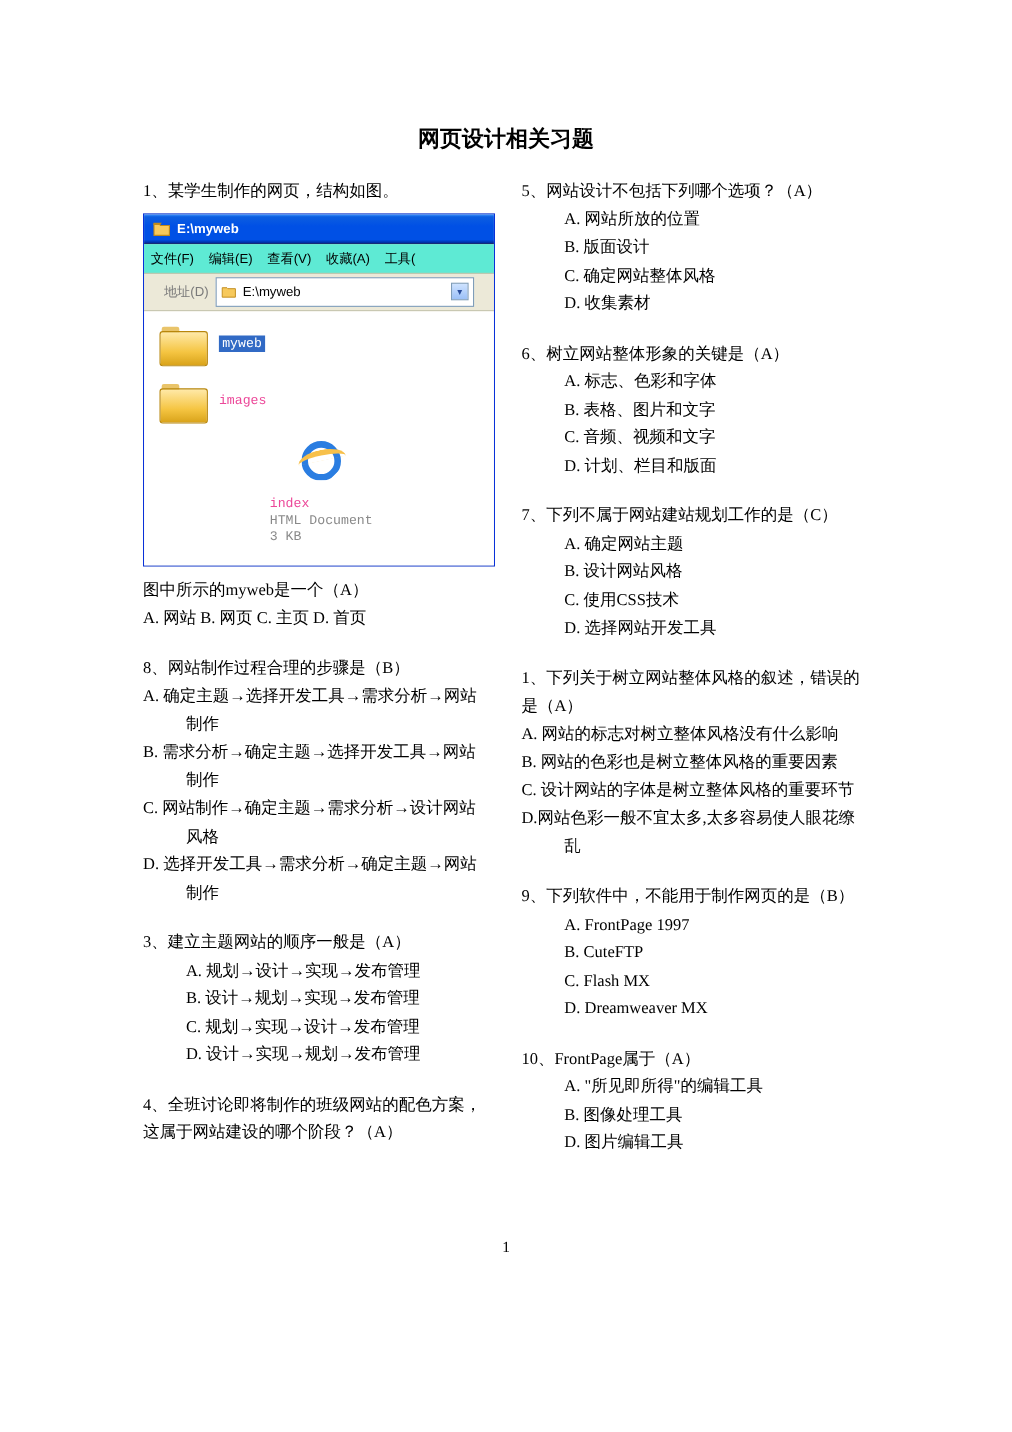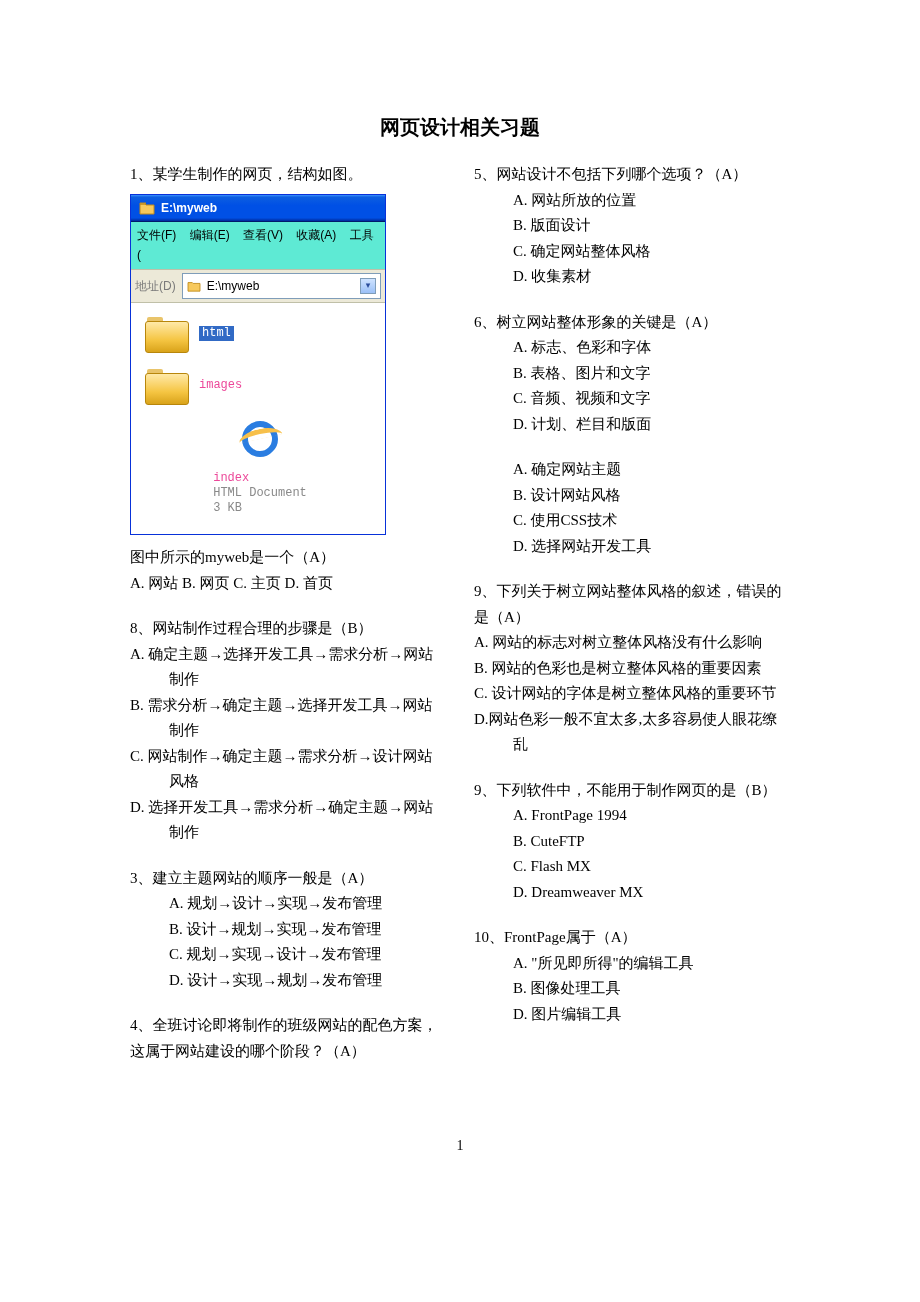--- a/index.html
+++ b/index.html
@@ -33,21 +33,21 @@
   .q .opts .opt { white-space: nowrap; }
   .q .opts-wrap { padding-left: 2.6em; }
   .q .opts-inline {  }
   .q .opts-wrap .opt { display: block; }
   .q .opts .opt, .q .opts-wrap .opt { }
 
   
   .xp-window {
     border: 1px solid #0831d9;
     margin: 6px 0 10px 0;
-    width: 256px;
+    width: 320px;
     font-family: "Tahoma", "SimSun", sans-serif;
     font-size: 12px;
     background: #ece9d8;
   }
   .xp-titlebar {
     background: linear-gradient(to bottom, #3a93ff 0%, #0d5ee0 8%, #0050e5 40%, #0050e5 88%, #002a9a 100%);
     color: #fff;
     padding: 3px 8px;
     display: flex;
     align-items: center;
@@ -60,21 +60,21 @@
   }
   .xp-menubar {
     background: #5eead4;
     padding: 3px 6px;
     border-bottom: 1px solid #c0c0a8;
   }
   .xp-menubar span { margin-right: 10px; }
   .xp-addressbar {
     display: flex;
     align-items: center;
-    padding: 3px 4px;
+    padding: 3px 18px;
     gap: 6px;
     border-bottom: 1px solid #c0c0a8;
     background: #ece9d8;
     color: #7a7a7a;
   }
   .xp-addrfield {
     flex: 1;
     background: #fff;
     border: 1px solid #7f9db9;
     padding: 2px 4px;
@@ -190,21 +190,21 @@
             <svg width="14" height="12" viewBox="0 0 16 14">
               <path d="M1 3h5l1 1h8v9H1z" fill="#f7c95c" stroke="#c08a1a"></path>
             </svg>
             <span>E:\myweb</span>
             <div class="ddbtn">▾</div>
           </div>
         </div>
         <div class="xp-body">
           <div class="xp-item">
             <div class="folder-ico"></div>
-            <span class="xp-label sel mono">html</span>
+            <span class="xp-label sel mono">myweb</span>
           </div>
           <div class="xp-item">
             <div class="folder-ico"></div>
             <span class="xp-label mono">images</span>
           </div>
           <div class="xp-item" style="margin-bottom:4px;flex-direction:column;">
             <div class="ie-ico">
               <div class="ie-ring"></div>
                 <div class="ie-swoosh"></div>
             </div>
@@ -263,42 +263,43 @@
       <div class="prompt">6、树立网站整体形象的关键是（A）</div>
       <div class="opts">
         <div class="opt">A. 标志、色彩和字体</div>
         <div class="opt">B. 表格、图片和文字</div>
         <div class="opt">C. 音频、视频和文字</div>
         <div class="opt">D. 计划、栏目和版面</div>
       </div>
     </div>
 
     <div class="q">
+      <div class="prompt">7、下列不属于网站建站规划工作的是（C）</div>
       <div class="opts">
         <div class="opt">A. 确定网站主题</div>
         <div class="opt">B. 设计网站风格</div>
         <div class="opt">C. 使用CSS技术</div>
         <div class="opt">D. 选择网站开发工具</div>
       </div>
     </div>
 
     <div class="q">
-      <div class="prompt">9、下列关于树立网站整体风格的叙述，错误的是（A）</div>
+      <div class="prompt">1、下列关于树立网站整体风格的叙述，错误的是（A）</div>
       <div class="opts-wrap" style="padding-left:2.6em;text-indent:-2.6em;">
         <span class="opt">A. 网站的标志对树立整体风格没有什么影响</span>
         <span class="opt">B. 网站的色彩也是树立整体风格的重要因素</span>
         <span class="opt">C. 设计网站的字体是树立整体风格的重要环节</span>
         <span class="opt">D.网站色彩一般不宜太多,太多容易使人眼花缭乱</span>
       </div>
     </div>
 
     <div class="q">
       <div class="prompt">9、下列软件中，不能用于制作网页的是（B）</div>
       <div class="opts">
-        <div class="opt">A. FrontPage 1994</div>
+        <div class="opt">A. FrontPage 1997</div>
         <div class="opt">B. CuteFTP</div>
         <div class="opt">C. Flash MX</div>
         <div class="opt">D. Dreamweaver MX</div>
       </div>
     </div>
 
     <div class="q">
       <div class="prompt">10、FrontPage属于（A）</div>
       <div class="opts">
         <div class="opt" style="white-space:normal;">A. "所见即所得"的编辑工具</div>

